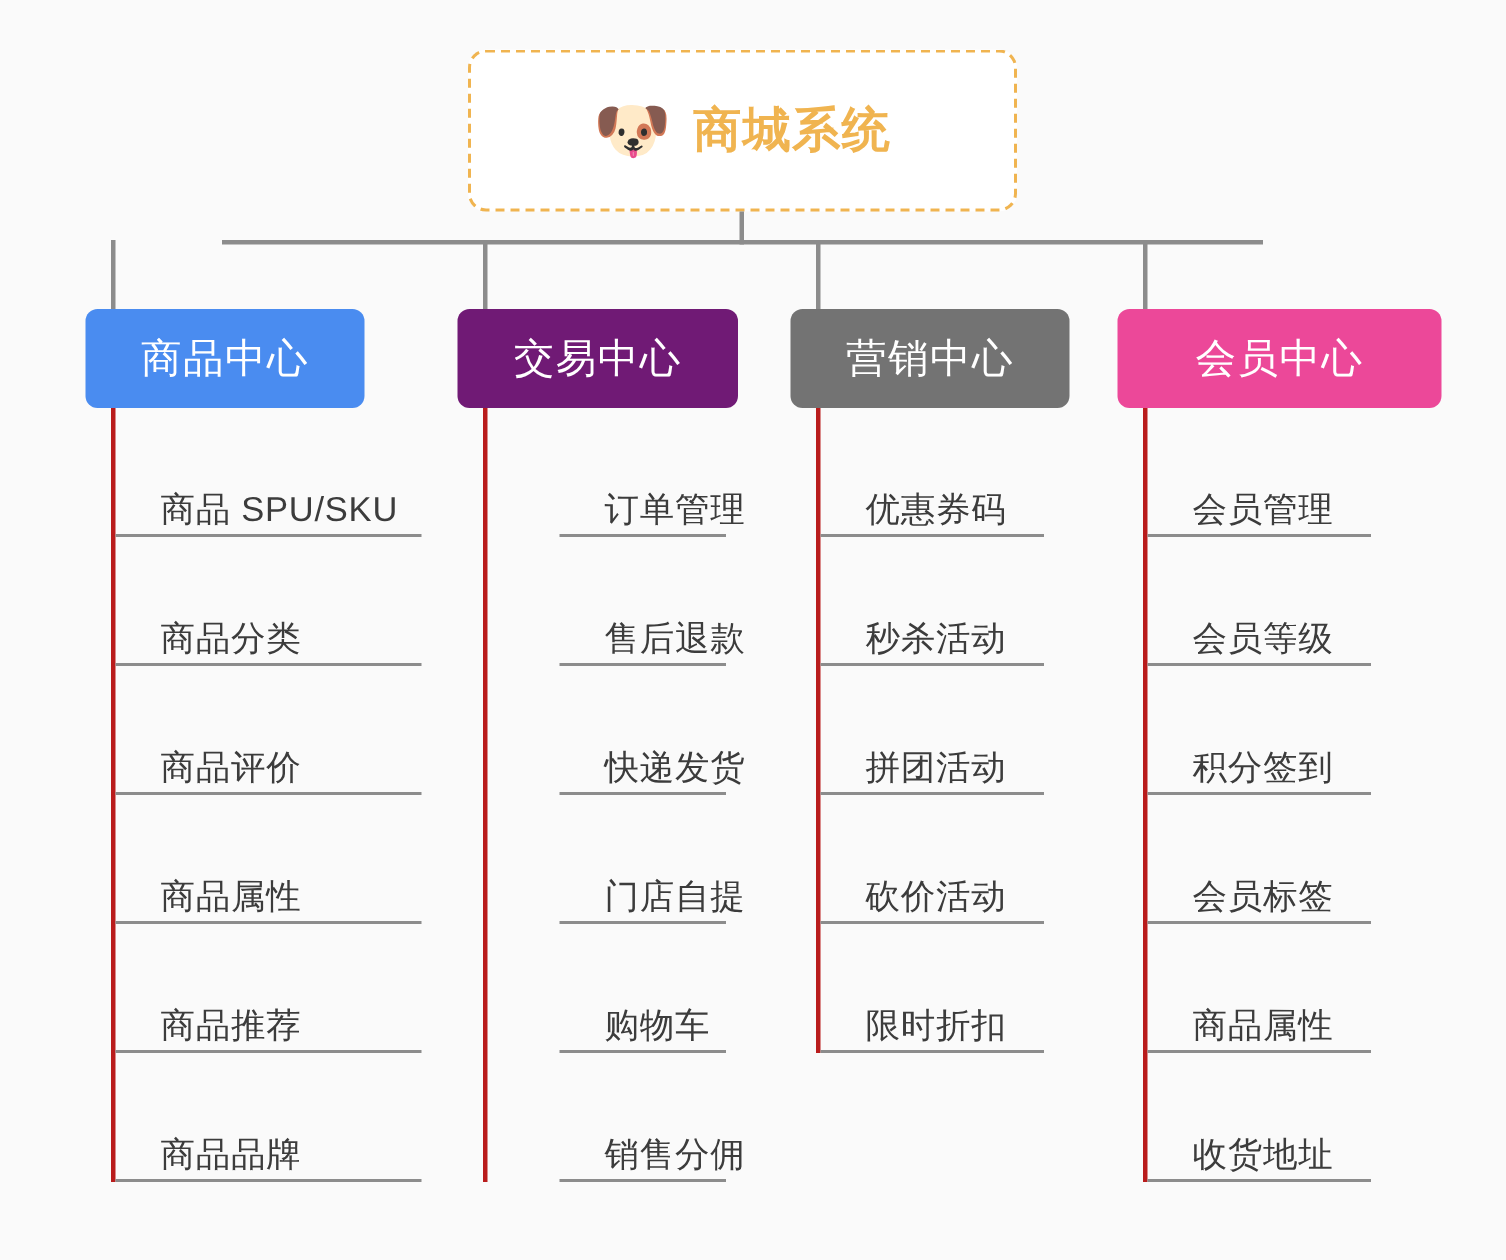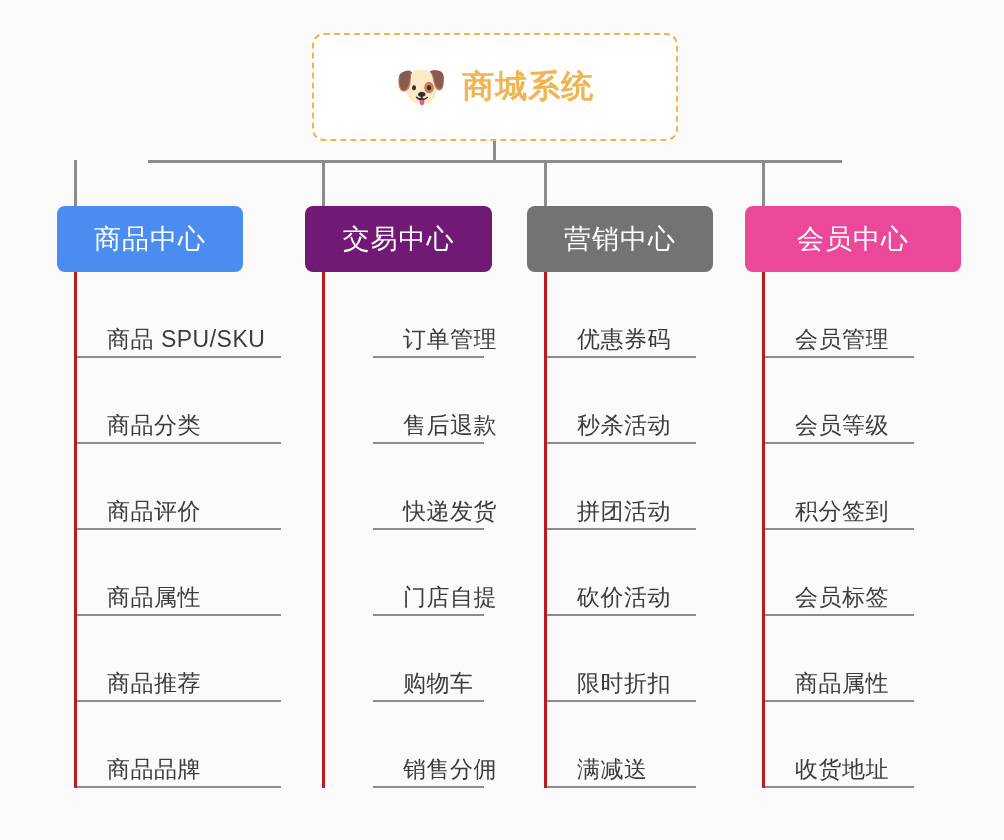--- a/index.html
+++ b/index.html
@@ -195,23 +195,20 @@
         </div>
         <div class="leaf-item">
           <span class="leaf-label">拼团活动</span>
         </div>
         <div class="leaf-item">
           <span class="leaf-label">砍价活动</span>
         </div>
         <div class="leaf-item">
           <span class="leaf-label">限时折扣</span>
         </div>
-        <div class="leaf-item">
-          <span class="leaf-label">满减送</span>
-        </div>
       </div>
     </div>
     <div class="conn conn-drop" style="left: 762px;"></div>
     <div class="column" style="left: 745px;">
       <div class="cat-box" style="width: 216px; background: #ec4899;">
         <span class="cat-label">会员中心</span>
       </div>
       <div class="leaf-list" style="margin-left: 17px; width: 152px;">
         <div class="leaf-item">
           <span class="leaf-label">会员管理</span>

